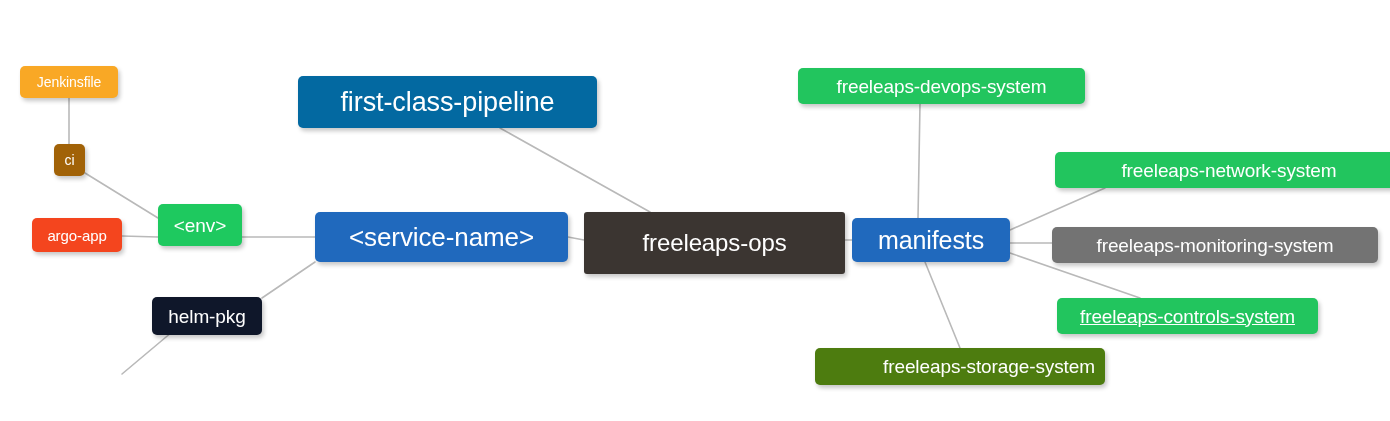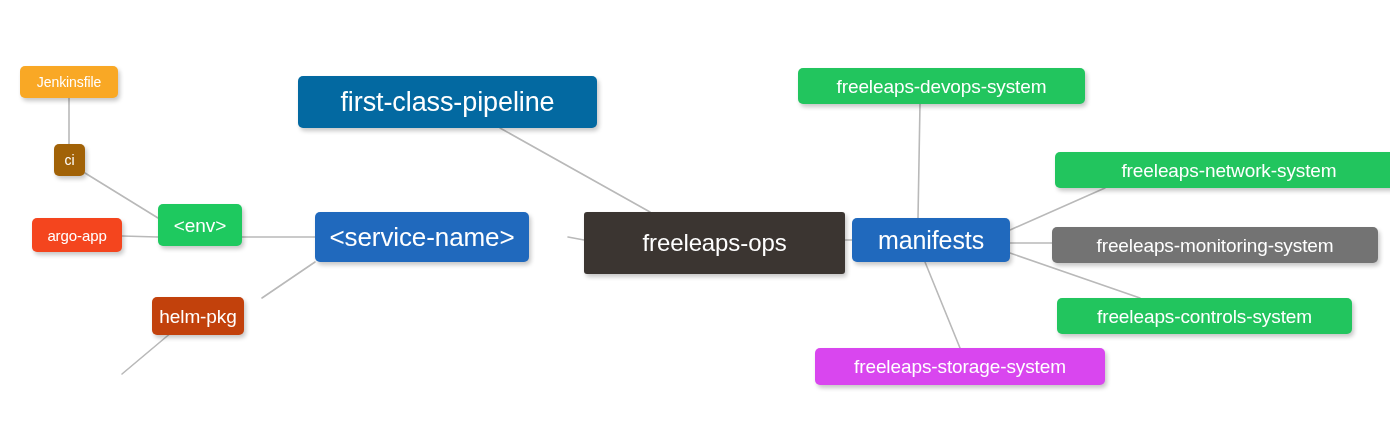--- a/index.html
+++ b/index.html
@@ -74,43 +74,43 @@
     </div>
     <div class="node" style="left: 54px; top: 104px; width: 31px; height: 32px; background: #a16207; font-size: 14px;">
       <span class="node-label">ci</span>
     </div>
     <div class="node" style="left: 32px; top: 178px; width: 90px; height: 34px; background: rgb(244, 69, 30); font-size: 15px;">
       <span class="node-label">argo-app</span>
     </div>
     <div class="node" style="left: 158px; top: 164px; width: 84px; height: 42px; background: rgb(30, 201, 95); font-size: 19px;">
       <span class="node-label">&lt;env&gt;</span>
     </div>
-    <div class="node" style="left: 152px; top: 257px; width: 92px; height: 38px; background: #c2410c; font-size: 19px;">
+    <div class="node" style="left: 152px; top: 257px; width: 110px; height: 38px; background: #0f172a; font-size: 19px;">
       <span class="node-label">helm-pkg</span>
     </div>
     <div class="node" style="left: 298px; top: 36px; width: 299px; height: 52px; background: #0369a1; font-size: 27px;">
       <span class="node-label">first-class-pipeline</span>
     </div>
-    <div class="node" style="left: 315px; top: 172px; width: 214px; height: 50px; background: rgb(32, 105, 189); font-size: 26px;">
+    <div class="node" style="left: 315px; top: 172px; width: 253px; height: 50px; background: rgb(32, 105, 189); font-size: 26px;">
       <span class="node-label">&lt;service-name&gt;</span>
     </div>
     <div class="node root" style="left: 584px; top: 172px; width: 261px; height: 62px; background: rgb(59, 53, 49); font-size: 24px;">
       <span class="node-label">freeleaps-ops</span>
     </div>
     <div class="node" style="left: 852px; top: 178px; width: 158px; height: 44px; background: rgb(32, 105, 189); font-size: 25px;">
       <span class="node-label">manifests</span>
     </div>
     <div class="node" style="left: 798px; top: 28px; width: 287px; height: 36px; background: rgb(34, 197, 94); font-size: 19px;">
       <span class="node-label">freeleaps-devops-system</span>
     </div>
     <div class="node" style="left: 1055px; top: 112px; width: 348px; height: 36px; background: rgb(34, 197, 94); font-size: 19px;">
       <span class="node-label">freeleaps-network-system</span>
     </div>
     <div class="node" style="left: 1052px; top: 187px; width: 326px; height: 36px; background: #737373; font-size: 19px;">
       <span class="node-label">freeleaps-monitoring-system</span>
     </div>
-    <div class="node" style="left: 1057px; top: 258px; width: 295px; height: 36px; background: rgb(34, 197, 94); font-size: 19px;">
+    <div class="node" style="left: 1057px; top: 258px; width: 261px; height: 36px; background: rgb(34, 197, 94); font-size: 19px; text-decoration: underline;">
       <span class="node-label">freeleaps-controls-system</span>
     </div>
-    <div class="node" style="left: 815px; top: 308px; width: 290px; height: 37px; background: #d946ef; font-size: 19px;">
+    <div class="node" style="left: 815px; top: 308px; width: 290px; height: 37px; background: #4d7c0f; font-size: 19px; justify-content: flex-end;">
       <span class="node-label">freeleaps-storage-system</span>
     </div>
   </div>
 
 </body></html>

